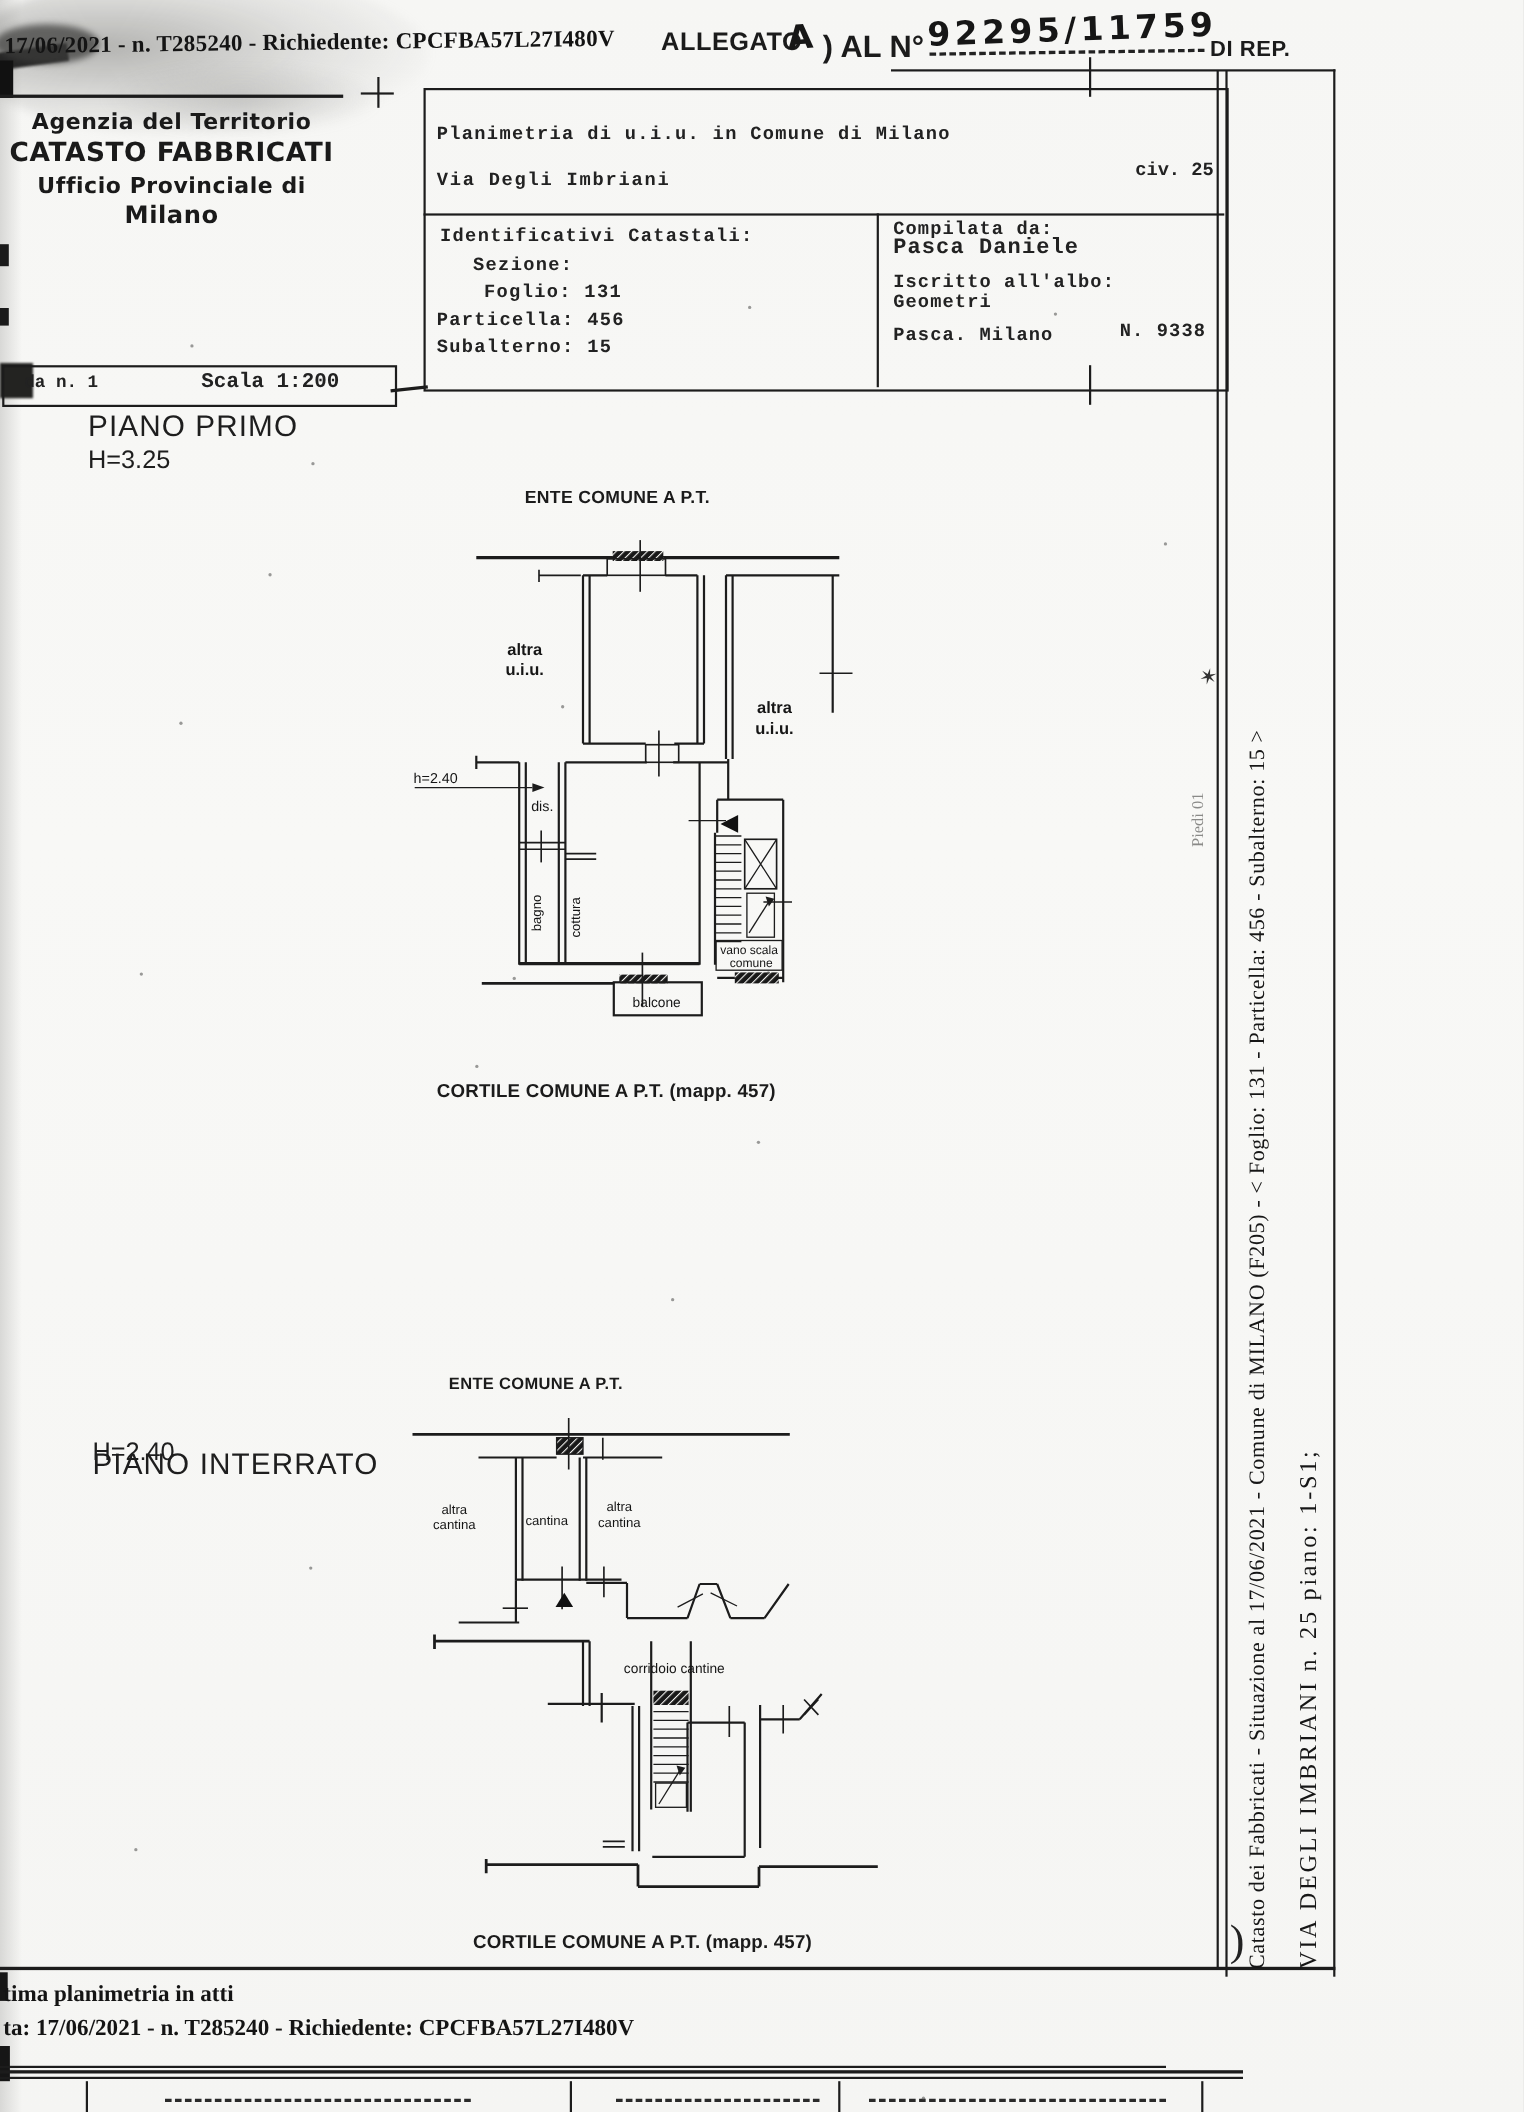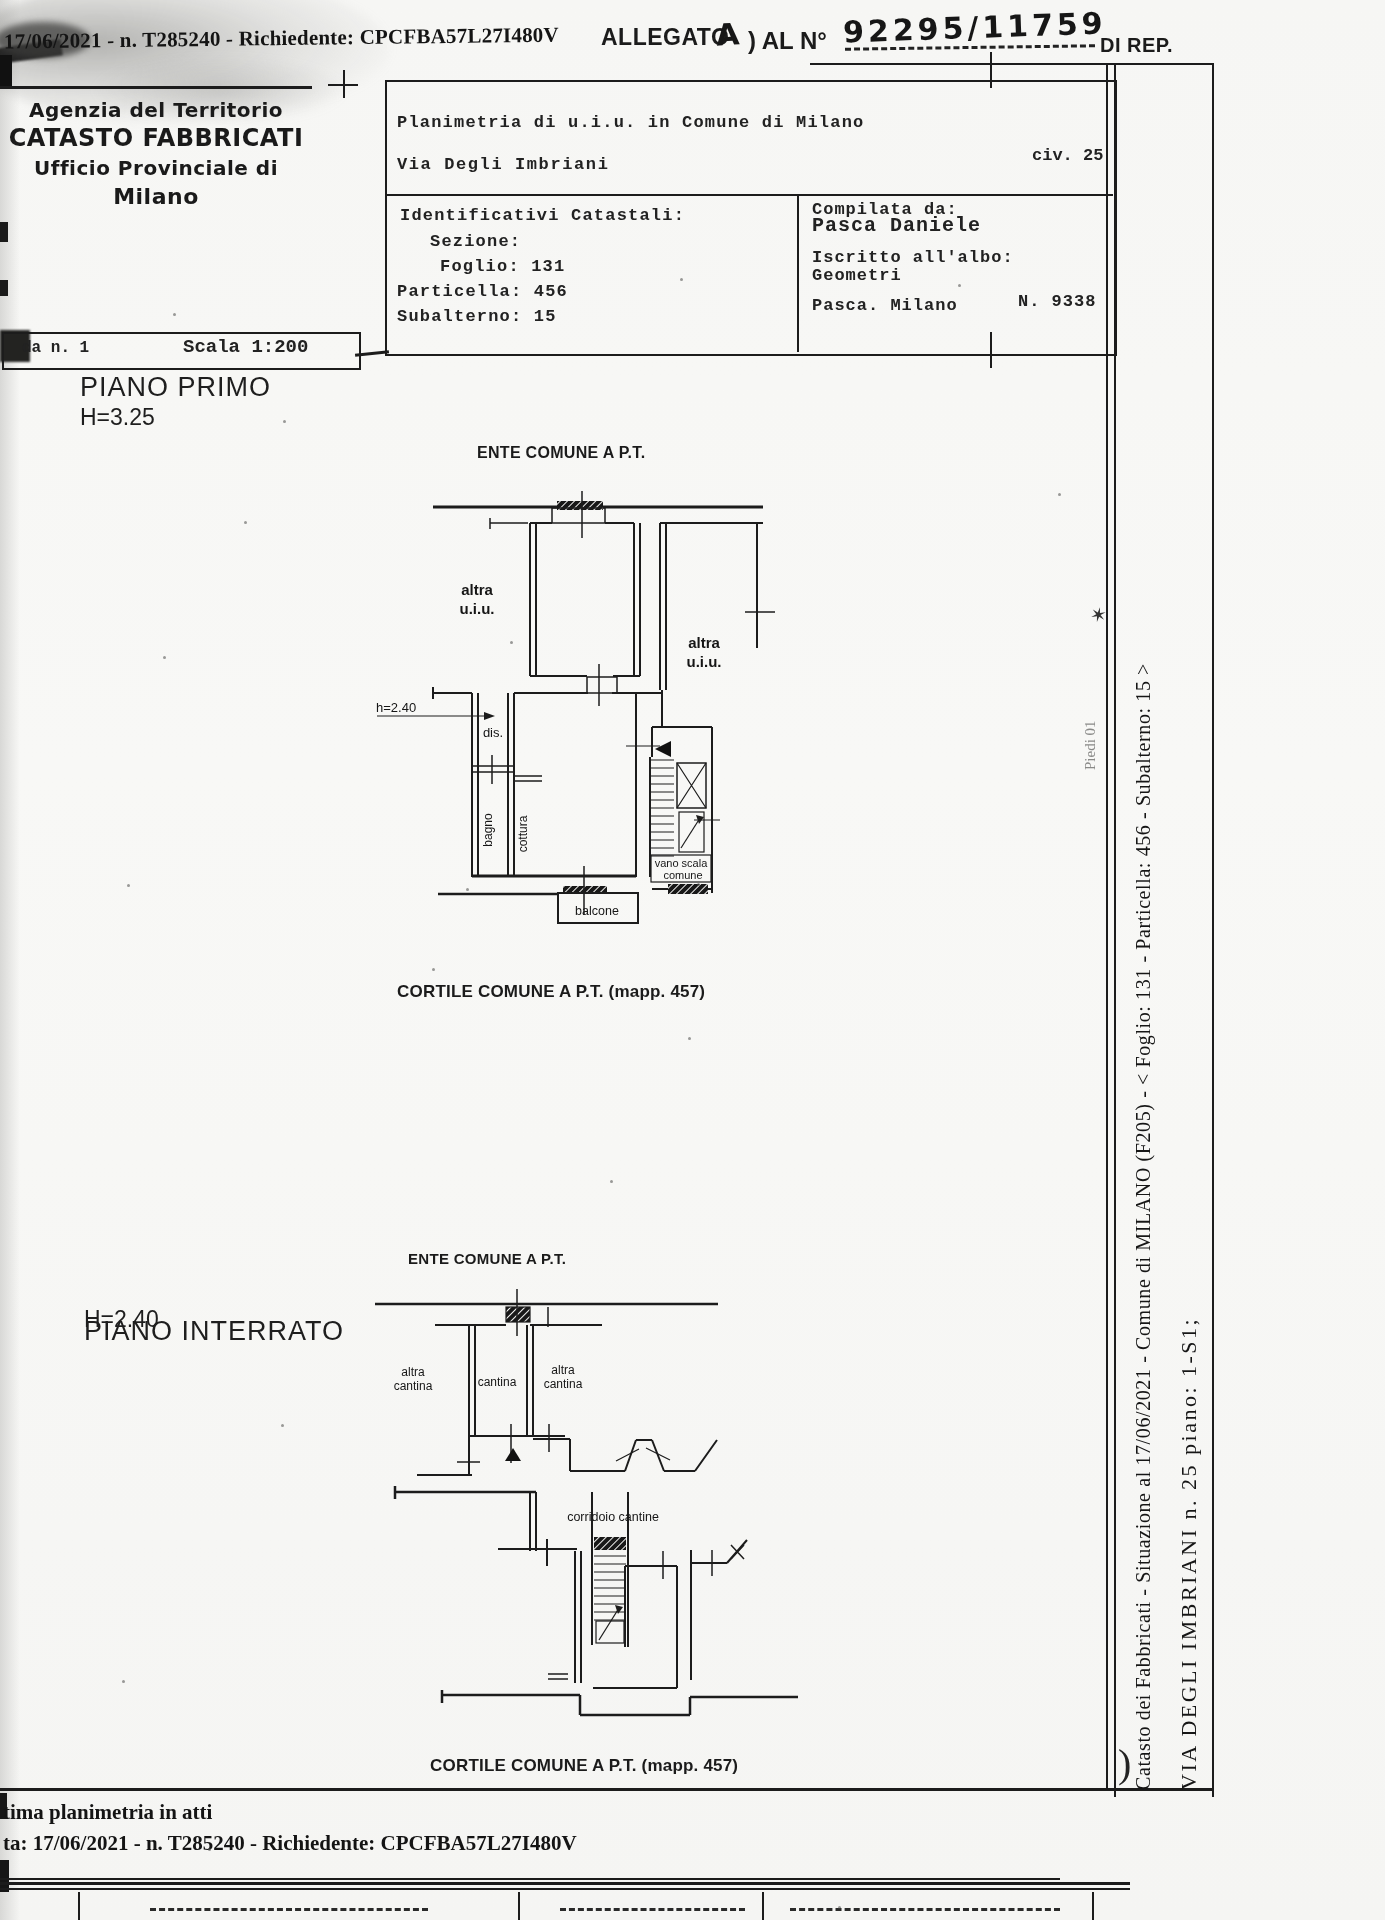--- a/index.html
+++ b/index.html
@@ -30,21 +30,21 @@
   <div class="abs" style="left:0;top:55px;width:12px;height:34px;background:#111;"></div>
   <div class="abs" style="left:0;top:222px;width:8px;height:20px;background:#1a1a1a;"></div>
   <div class="abs" style="left:0;top:280px;width:8px;height:16px;background:#1a1a1a;"></div>
   <div class="abs" style="left:0;top:330px;width:30px;height:32px;background:#232321;filter:blur(1px);"></div>
   <div class="abs" style="left:0;top:1793px;width:7px;height:26px;background:#161616;"></div>
   <div class="abs" style="left:0;top:1860px;width:9px;height:32px;background:#161616;"></div>
 
   <div class="abs serif" style="left:4px;top:26px;font-size:21px;font-weight:bold;transform:rotate(-0.7deg);letter-spacing:.2px;">17/06/2021 - n. T285240 - Richiedente: CPCFBA57L27I480V</div>
   <div class="abs sans" style="left:601px;top:24px;font-size:23px;font-weight:600;letter-spacing:.5px;">ALLEGATO</div>
   <div class="abs hand" style="left:716px;top:17px;font-size:30px;transform:rotate(-4deg);">A</div>
-  <div class="abs sans" style="left:748px;top:27px;font-size:24px;font-weight:600;">) AL N°</div>
+  <div class="abs sans" style="left:748px;top:27px;font-size:28px;font-weight:600;">) AL N°</div>
   <div class="abs hand" style="left:843px;top:10px;font-size:30px;letter-spacing:4px;transform:rotate(-2deg);">92295/11759</div>
   <div class="abs" style="left:845px;top:46px;width:250px;height:0;border-bottom:3px dashed #222;transform:rotate(-0.8deg);"></div>
   <div class="abs sans" style="left:1100px;top:34px;font-size:20px;font-weight:600;letter-spacing:.5px;">DI REP.</div>
 
   <div class="hline" style="left:0;top:86px;width:312px;height:3px;"></div>
   <div class="office-line" style="top:98px;font-size:20px;font-family:'DejaVu Sans',sans-serif;">Agenzia del Territorio</div>
   <div class="office-line" style="top:124px;font-size:24px;font-family:'DejaVu Sans',sans-serif;">CATASTO FABBRICATI</div>
   <div class="office-line" style="top:156px;font-size:20px;font-family:'DejaVu Sans',sans-serif;text-align:center;">Ufficio Provinciale di</div>
   <div class="office-line" style="top:184px;font-size:22px;font-family:'DejaVu Sans',sans-serif;">Milano</div>
 

